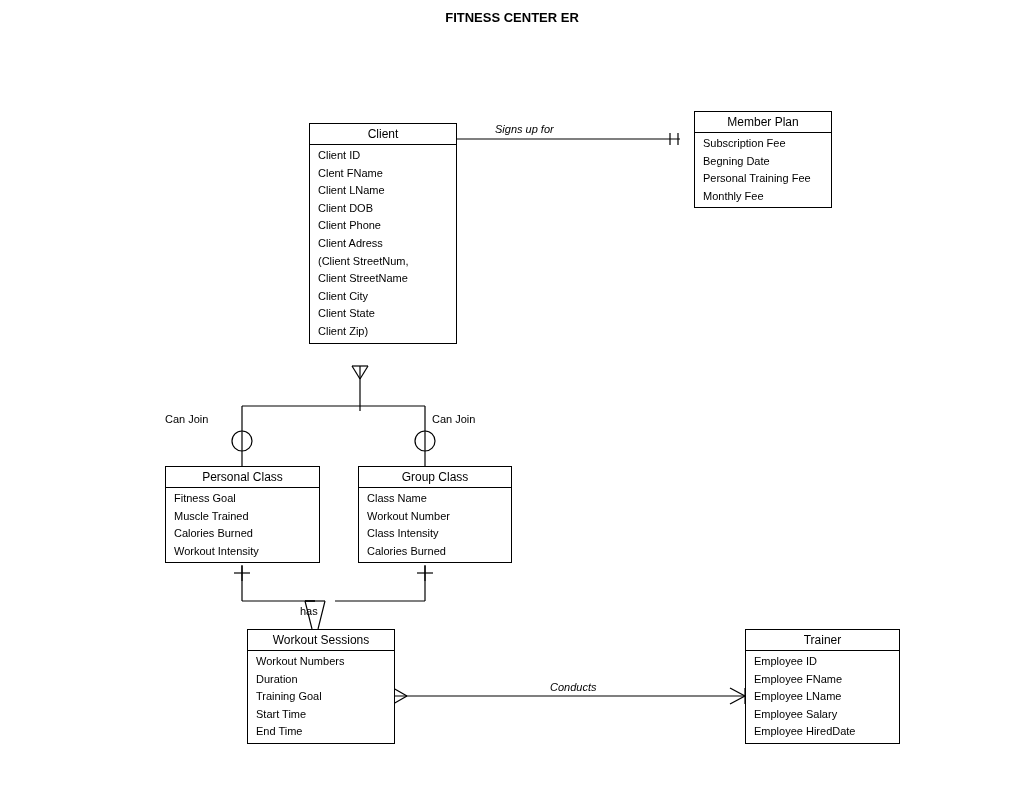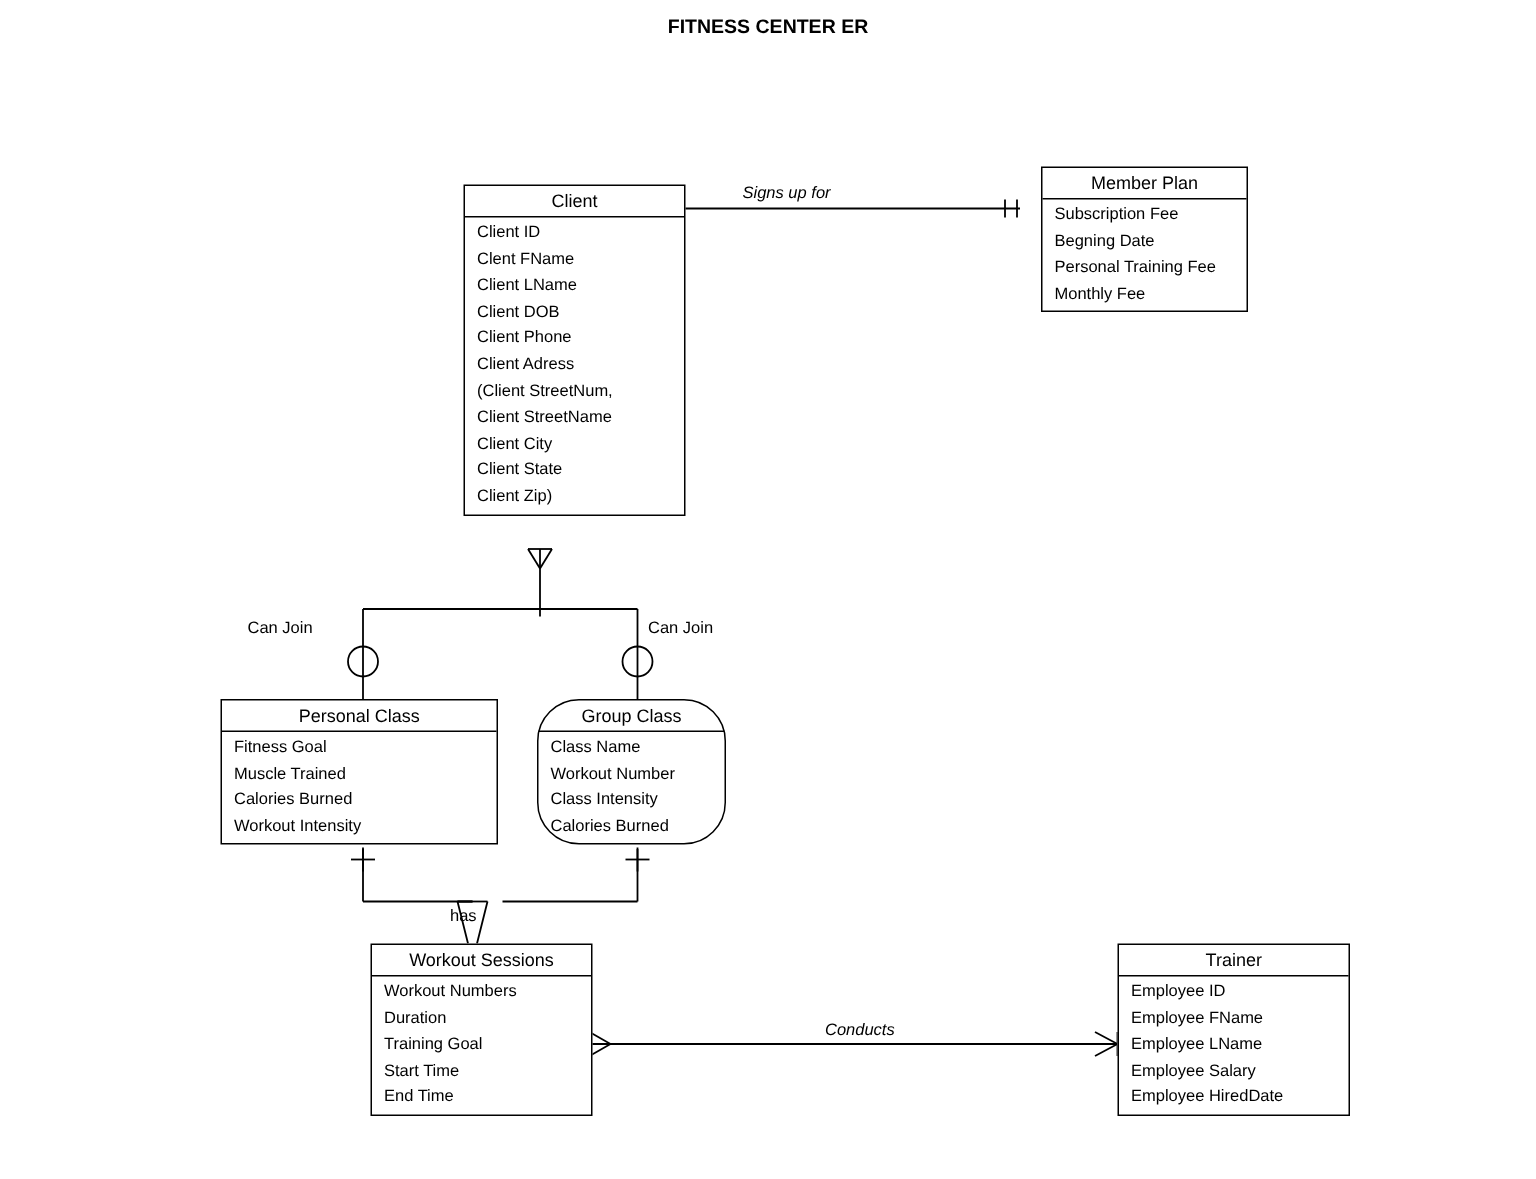--- a/index.html
+++ b/index.html
@@ -165,31 +165,31 @@
     <div class="entity-box" style="left:684px; top:80px; width:138px;">
       <div class="entity-header">Member Plan</div>
       <div class="entity-body">
         <div class="attr pk">Subscription Fee</div>
         <div class="attr">Begning  Date</div>
         <div class="attr">Personal Training Fee</div>
         <div class="attr">Monthly Fee</div>
       </div>
     </div>
 
-    <div class="entity-box" style="left:137px; top:435px; width:185px;">
+    <div class="entity-box" style="left:155px; top:435px; width:155px;">
       <div class="entity-header">Personal Class</div>
       <div class="entity-body">
         <div class="attr pk">Fitness Goal</div>
         <div class="attr">Muscle Trained</div>
         <div class="attr">Calories Burned</div>
         <div class="attr">Workout Intensity</div>
       </div>
     </div>
 
-    <div class="entity-box" style="left:348px; top:435px; width:126px;border-radius:28px;">
+    <div class="entity-box" style="left:348px; top:435px; width:154px;">
       <div class="entity-header">Group Class</div>
       <div class="entity-body">
         <div class="attr pk">Class Name</div>
         <div class="attr">Workout Number</div>
         <div class="attr">Class Intensity</div>
         <div class="attr">Calories Burned</div>
       </div>
     </div>
 
     <div class="entity-box" style="left:237px; top:598px; width:148px;">

